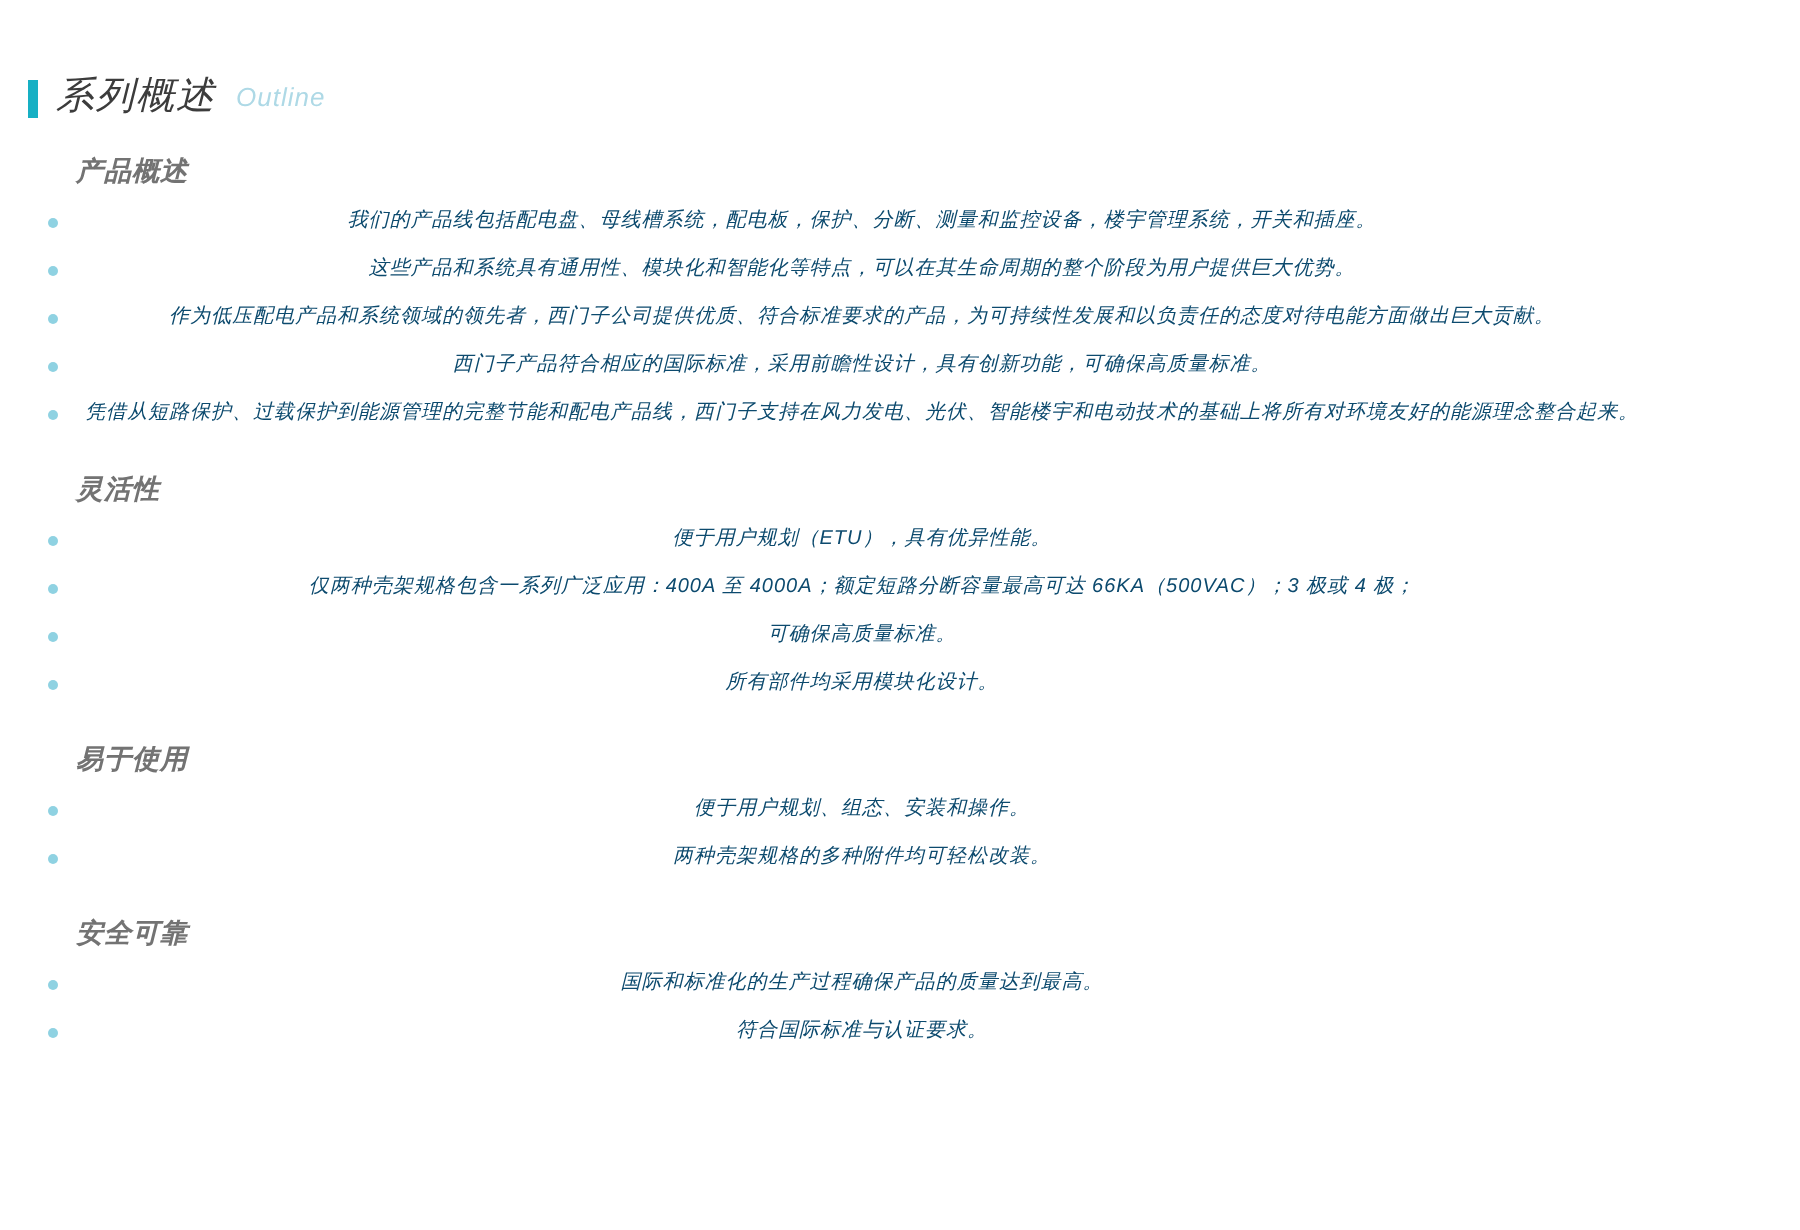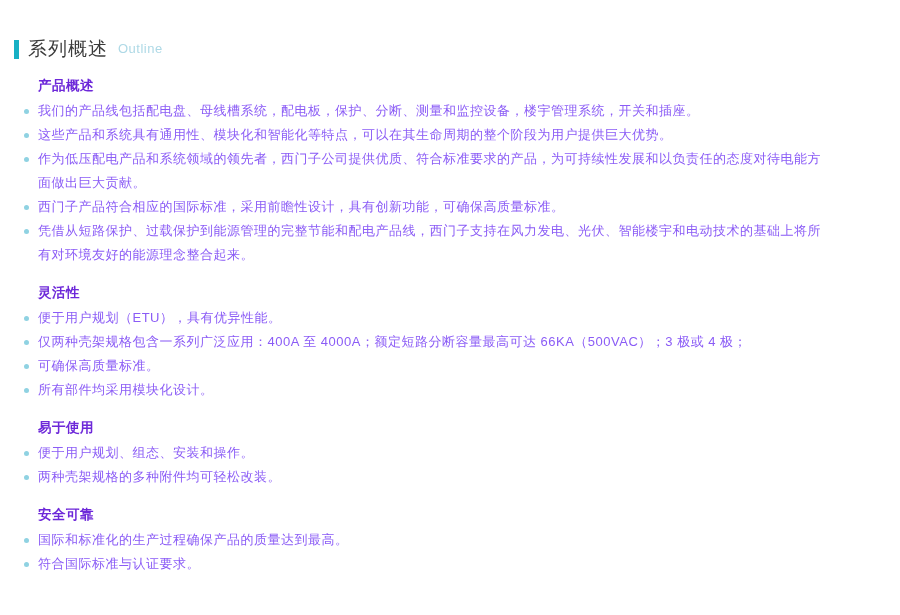--- a/index.html
+++ b/index.html
@@ -8,20 +8,21 @@
     width: 900px;
     height: 615px;
     background: #ffffff;
     overflow: hidden;
     font-family: "Liberation Sans", "DejaVu Sans", sans-serif;
   }
   .page {
     width: 900px;
     height: 615px;
     padding: 38px 30px 20px 14px;
+    font-style: italic;
   }
   
   .series-header {
     display: flex;
     align-items: center;
     margin: 0 0 16px 0;
   }
   .accent-bar {
     width: 5px;
     height: 19px;
@@ -39,38 +40,39 @@
     font-size: 13px;
     color: #aed9e6;
     margin-left: 10px;
     letter-spacing: 0.5px;
     line-height: 22px;
   }
   
   .section-heading {
     font-size: 13.5px;
     font-weight: bold;
-    color: #6d28d9;
+    color: #737373;
     margin: 17px 0 4px 24px;
     line-height: 18px;
     letter-spacing: 0.5px;
   }
   ul.bullets {
     list-style: none;
     margin: 0;
     padding: 0 0 0 10px;
   }
   li.bullet {
     position: relative;
     padding-left: 14px;
-    font-size: 13px;
-    color: #8b5cf6;
+    font-size: 10px;
+    color: #0c4a6e;
     line-height: 24px;
     letter-spacing: 0.5px;
     max-width: 800px;
+    text-align: center;
   }
   li.bullet::before {
     content: "";
     position: absolute;
     left: 0;
     top: 9.5px;
     width: 5px;
     height: 5px;
     border-radius: 50%;
     background: #8fd2e2;

